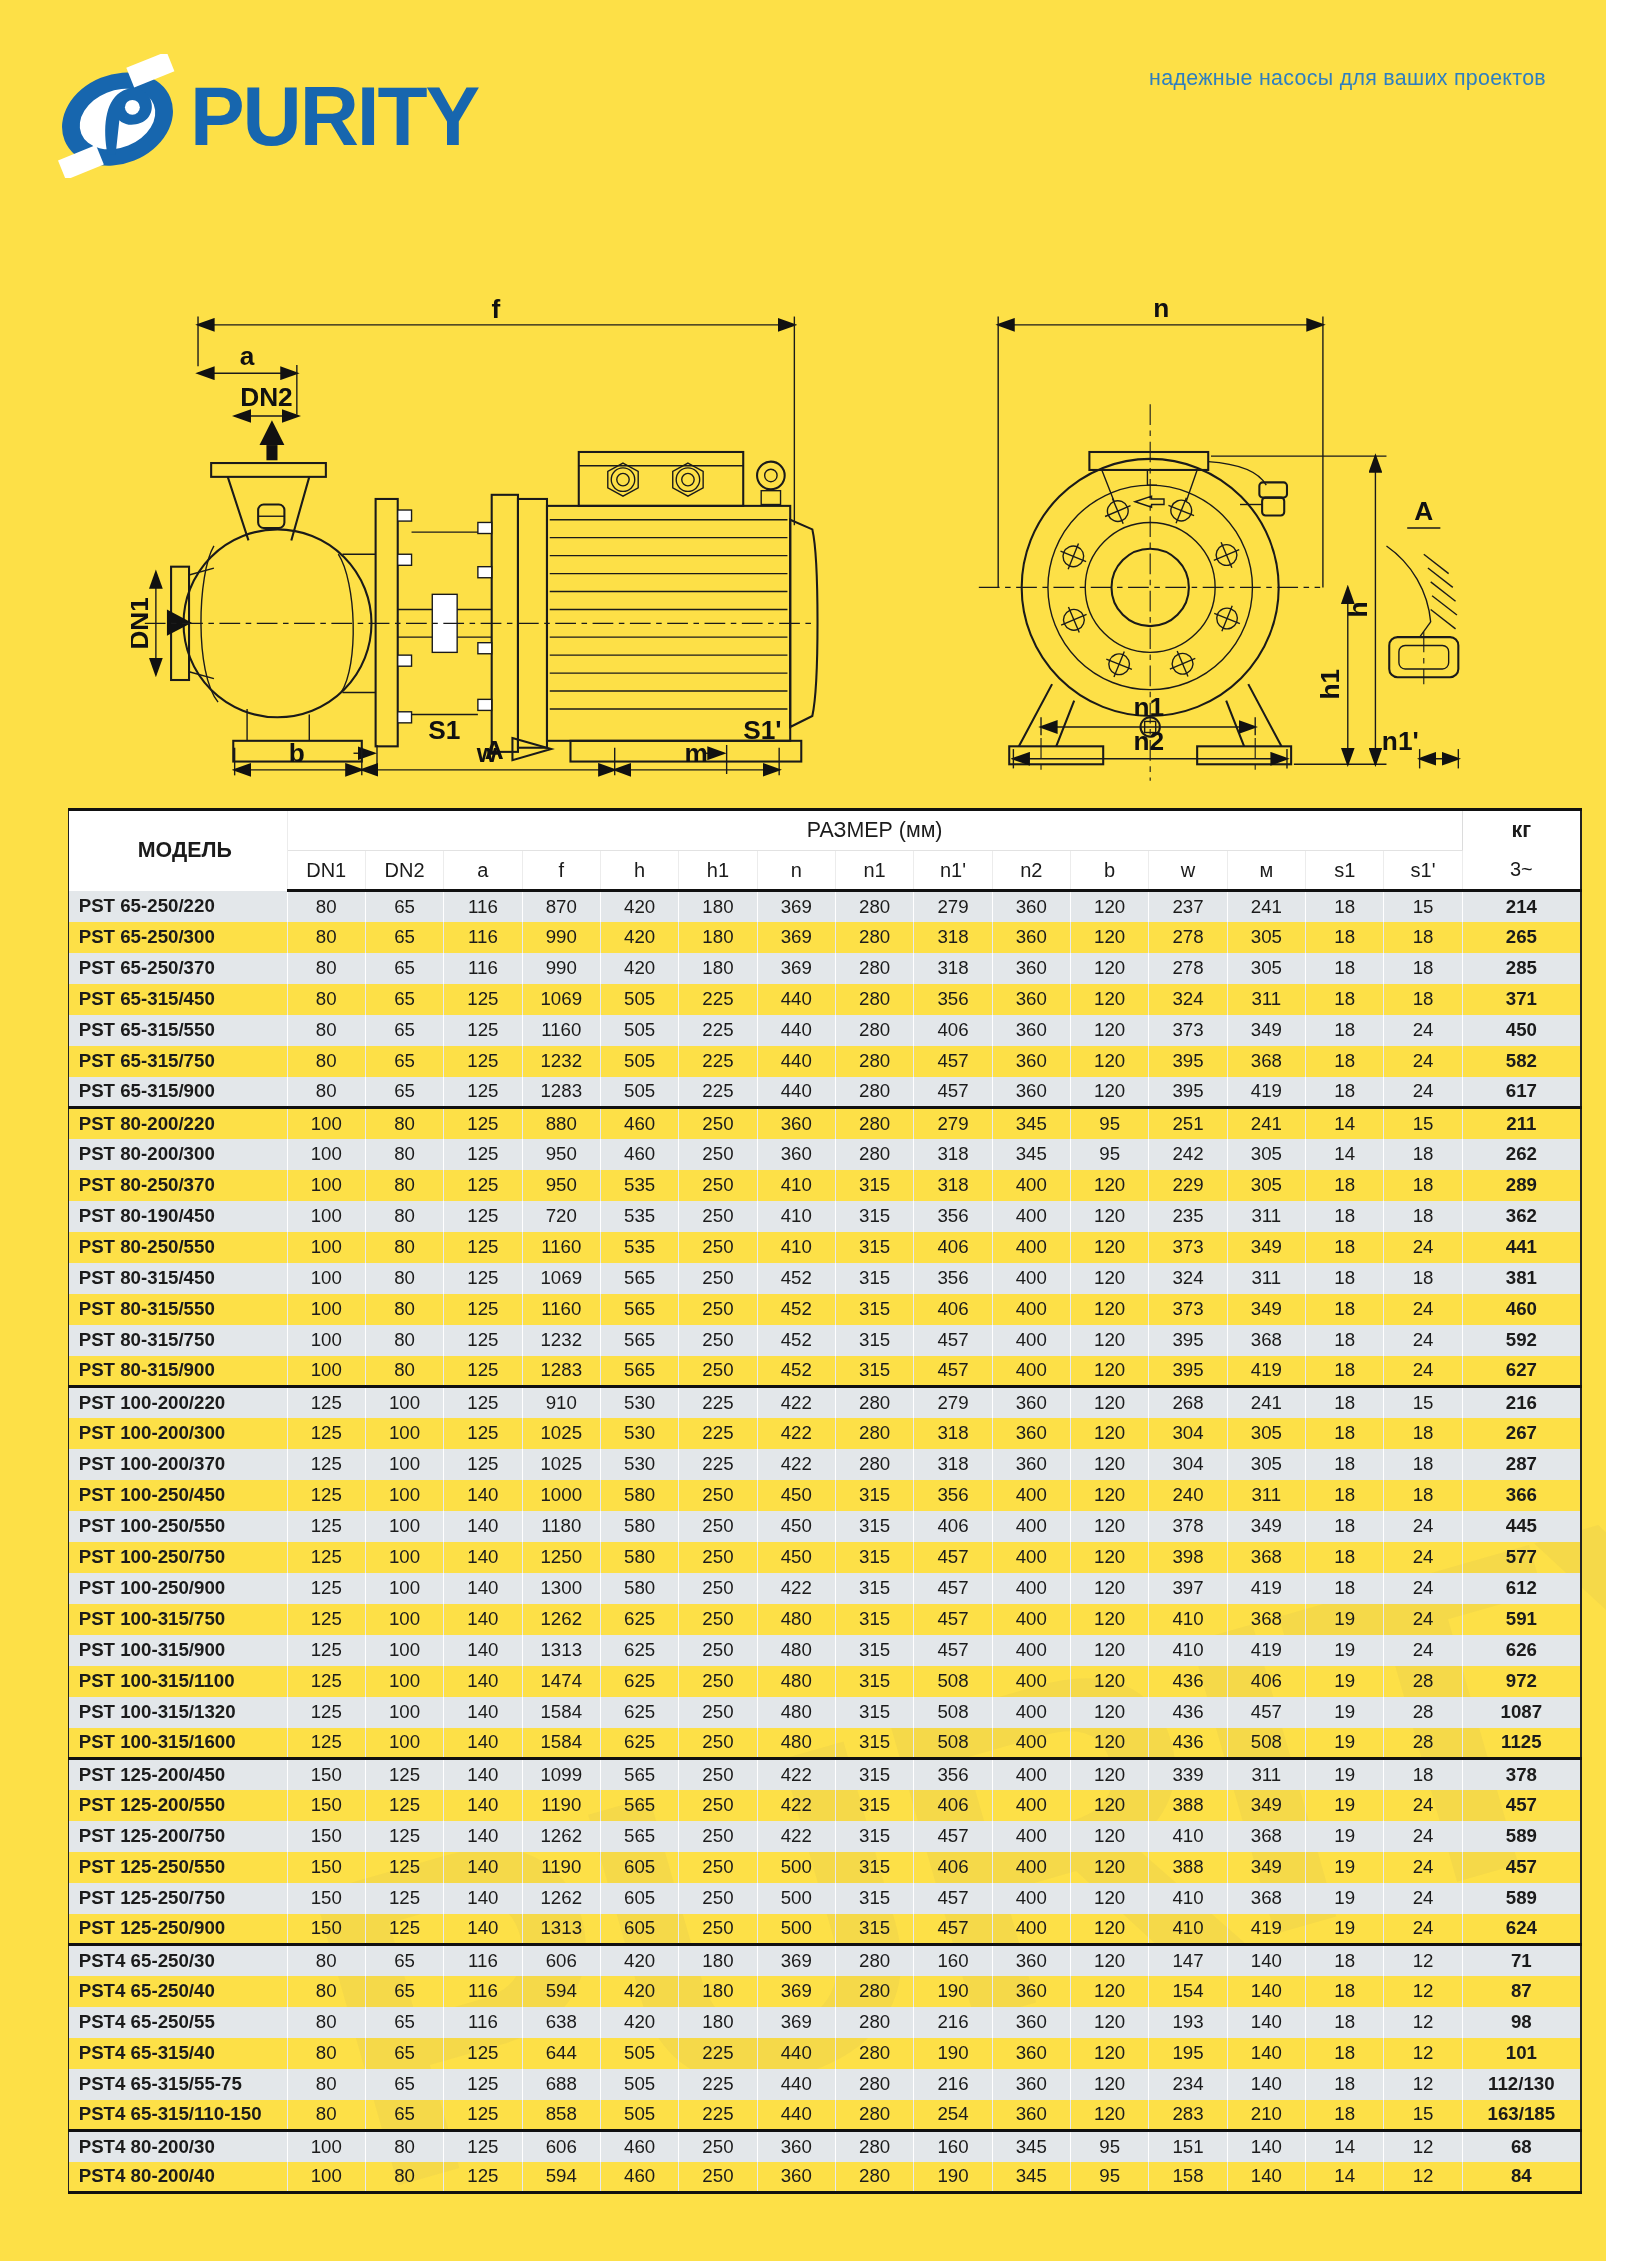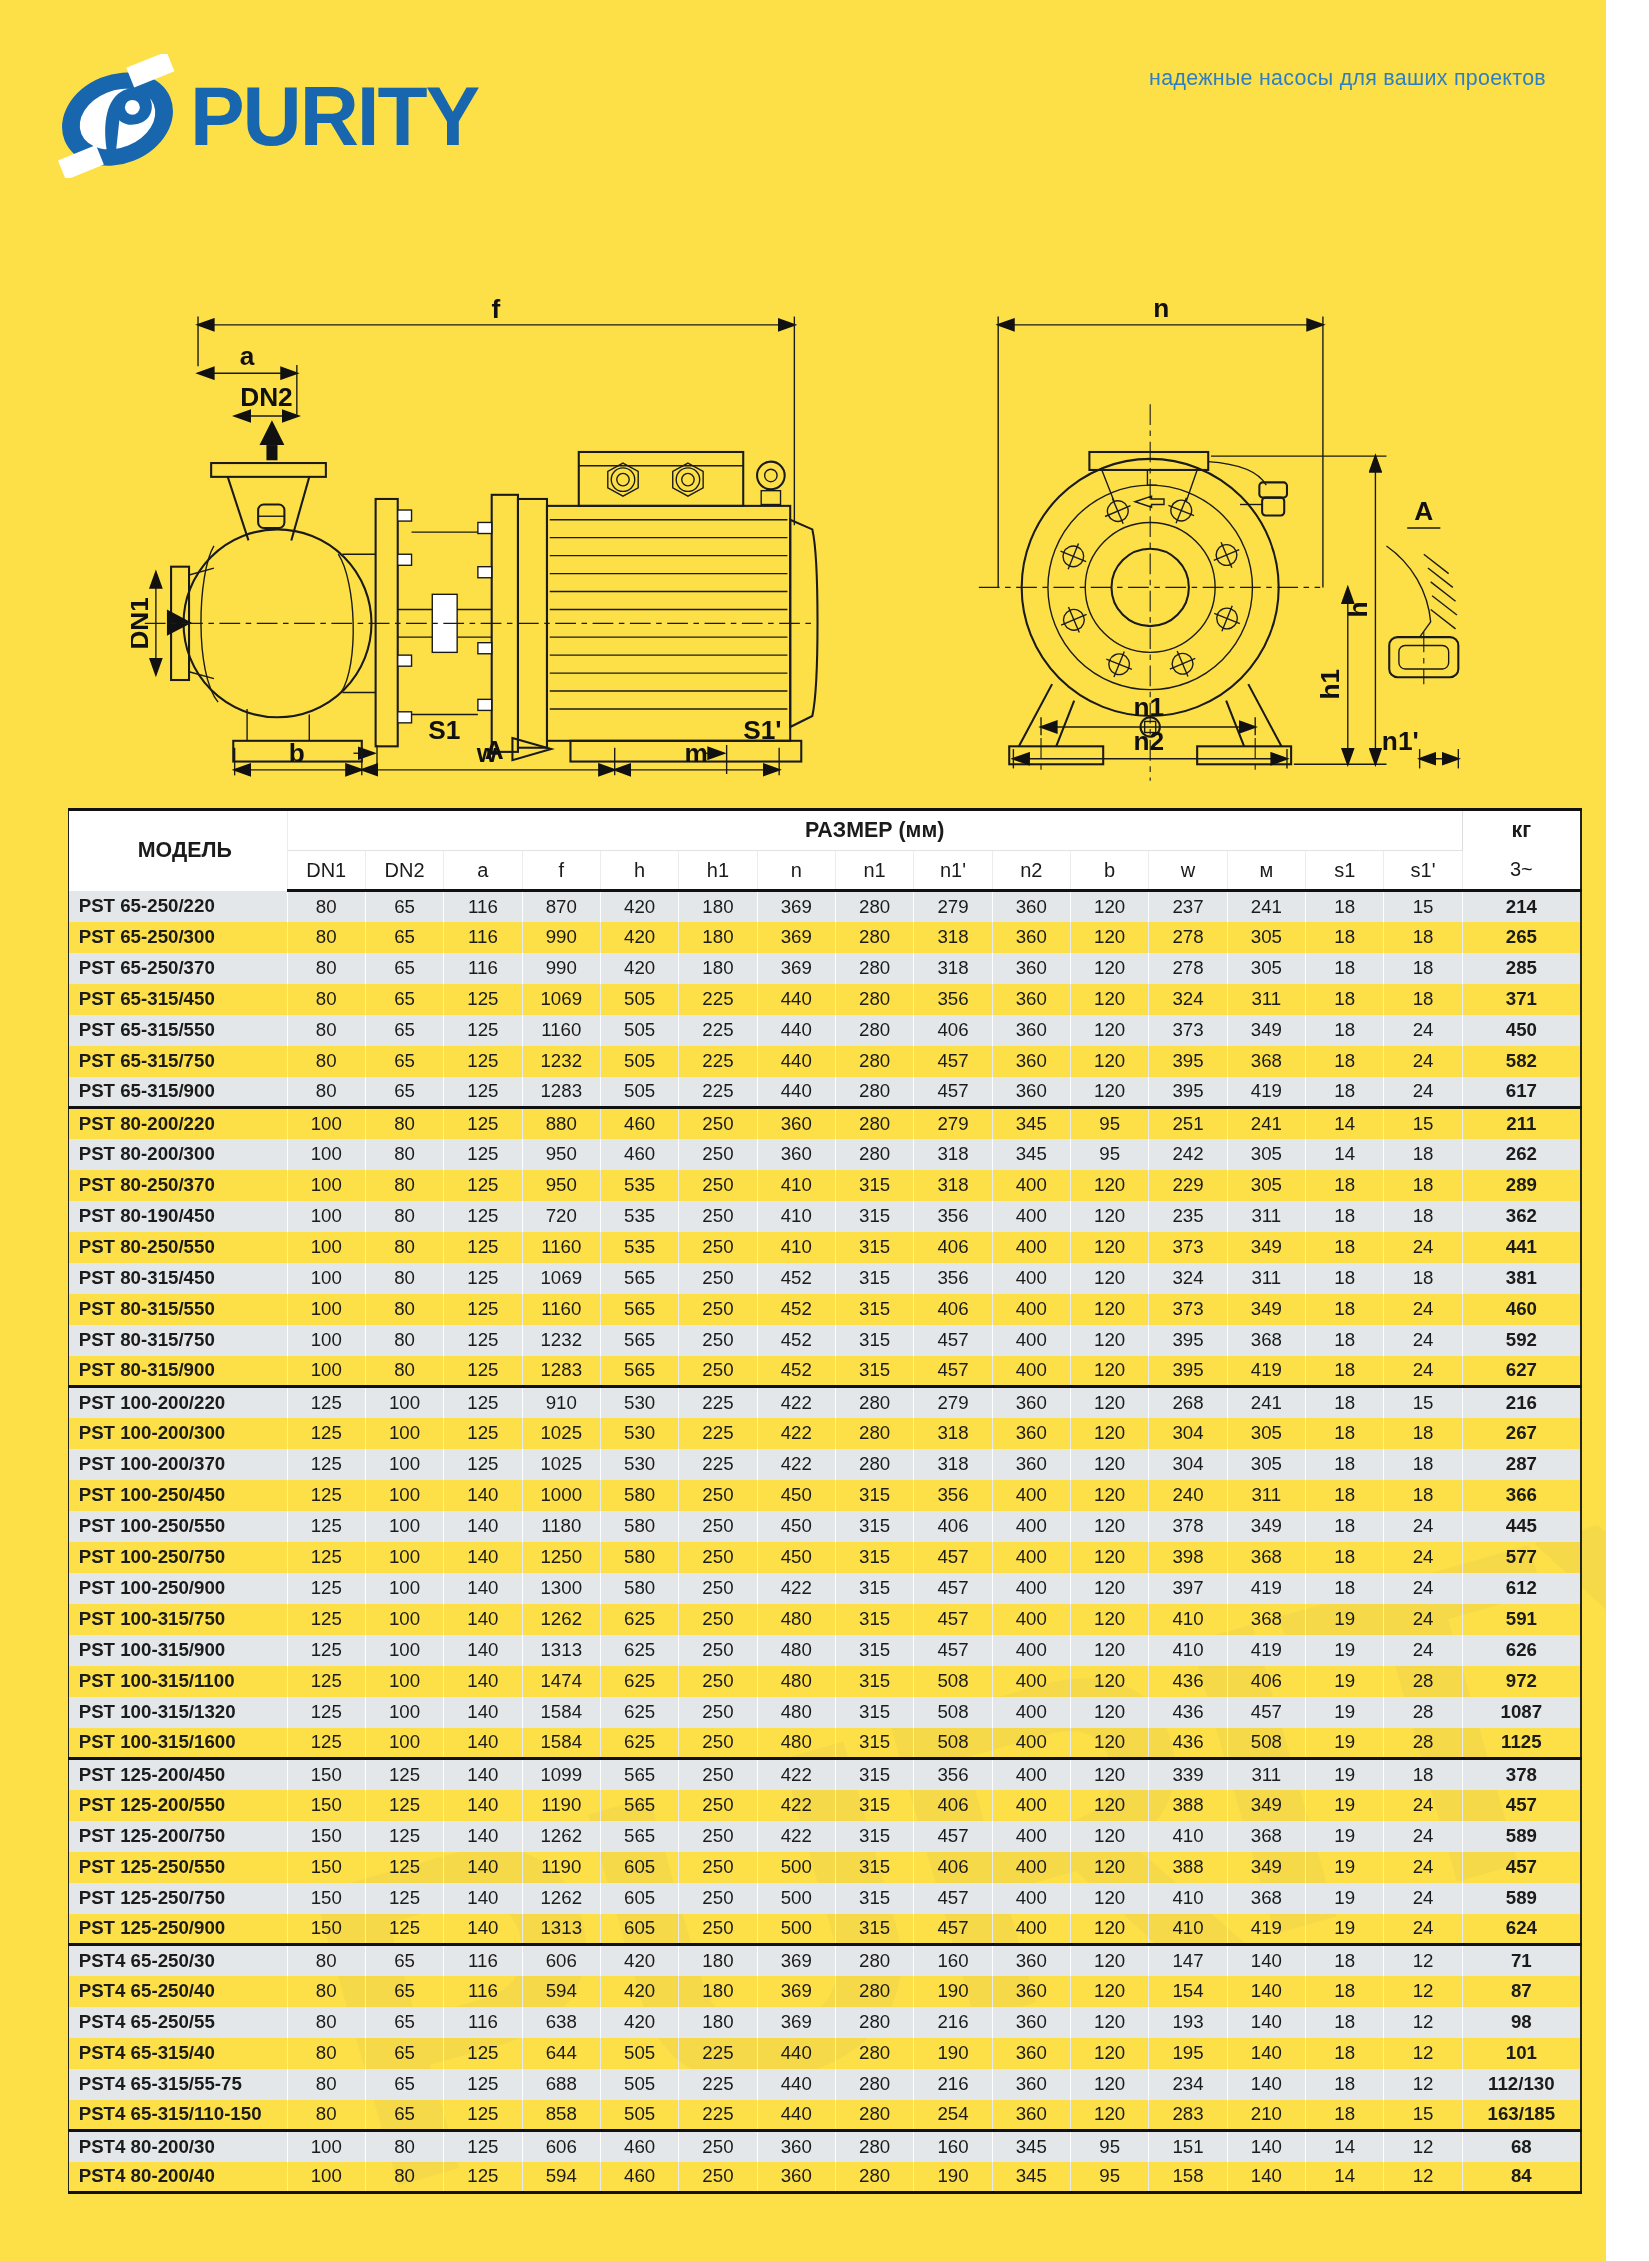--- a/index.html
+++ b/index.html
@@ -38,21 +38,21 @@
 
   
   table.dims {
     position:absolute; left:68px; top:808px; width:1514px;
     border-collapse:collapse; table-layout:fixed;
     border-top:3.5px solid #111; border-bottom:3.5px solid #111;
     border-left:1.4px solid #222; border-right:2.1px solid #222;
   }
   table.dims thead th { background:#fff; vertical-align:middle; }
   th.model-h { font-size:21.4px; font-weight:bold; }
-  th.size-group { font-size:21.4px; font-weight:bold; height:41px; border-bottom:1.4px solid #e2e2e2; }
+  th.size-group { font-size:21.4px; font-weight:normal; height:41px; border-bottom:1.4px solid #e2e2e2; }
   th.dim-h { font-size:20px; font-weight:normal; height:40px; border-right:0.7px solid #ececec; }
   th.kg-top { font-size:21.4px; font-weight:bold; border-left:1.4px solid #dcdcdc; }
   th.kg-sub { font-size:20px; font-weight:normal; border-left:1.4px solid #dcdcdc; }
   thead tr:last-child th { border-bottom:3.5px solid #111; }
   th.model-h { border-right:0.7px solid #ececec;padding-left:14px; }
 
   table.dims tbody tr { height:31px; }
   table.dims tbody th.model {
     text-align:left; padding-left:9.7px; font-size:18.7px; font-weight:bold;
     border-right:1.4px solid #e8eaec;

